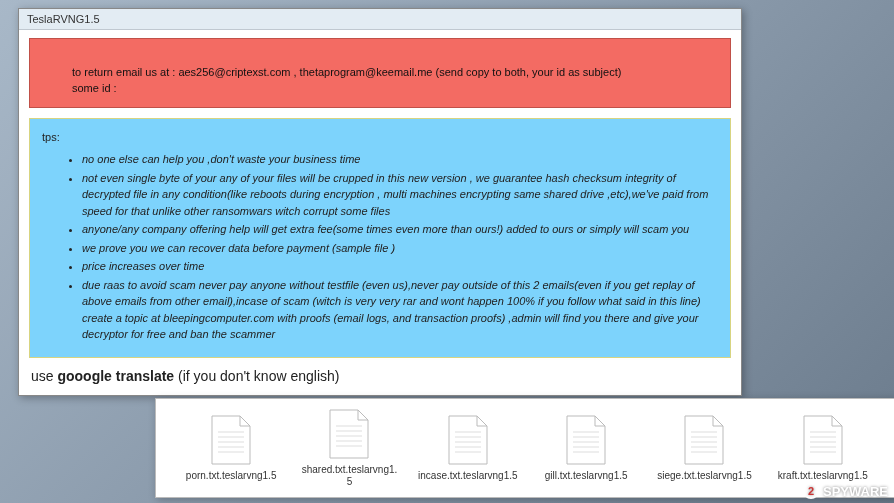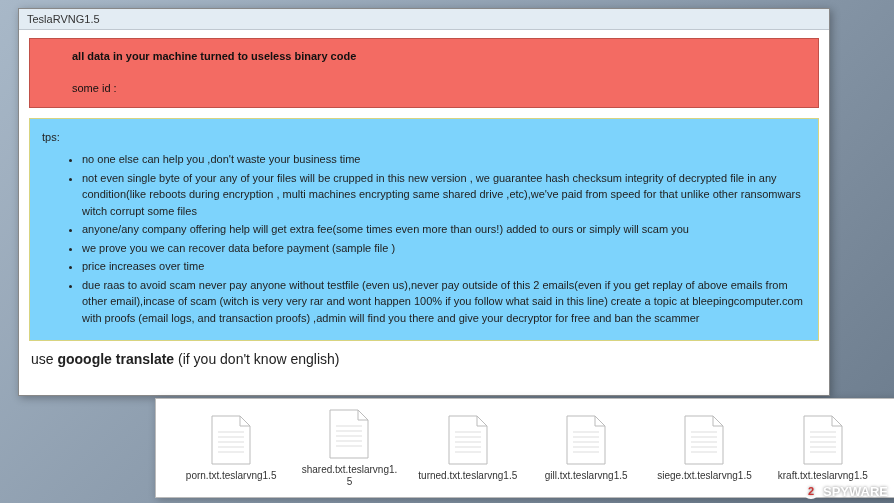--- a/index.html
+++ b/index.html
@@ -9,21 +9,21 @@
       background: linear-gradient(135deg, #a8b8c8 0%, #8a9aab 50%, #6a7a8b 100%);
       font-family: Arial, sans-serif;
       font-size: 11px;
       position: relative;
       overflow: hidden;
     }
     .window {
       position: absolute;
       top: 8px;
       left: 18px;
-      width: 812px;
+      width: 724px;
       height: 388px;
       background: #eef5fa;
       border: 1px solid #888;
       box-shadow: 2px 2px 8px rgba(0,0,0,0.3);
       display: flex;
       flex-direction: column;
     }
     .titlebar {
       background: #e3ecf3;
       padding: 4px 8px;
@@ -55,21 +55,21 @@
       background: #7dd3fc;
       border: 1px solid #d8d480;
       color: #222;
       line-height: 1.5;
     }
     .tips-label { margin-bottom: 6px; }
     .tips-section ul {
       list-style: disc;
       padding-left: 40px;
     }
-    .tips-section li { margin: 2px 0; }
+    .tips-section li { margin: 2px 0; font-style: italic; }
     .footer-line {
       margin: 10px 12px 8px 12px;
       font-size: 14px;
       color: #222;
     }
     .file-panel {
       position: absolute;
       left: 130px;
       top: 398px;
       width: 744px;
@@ -118,22 +118,22 @@
   </style>
 </head>
 <body>
 
 <div class="window">
   <div class="titlebar">
     <span>TeslaRVNG1.5</span>
   </div>
   <div class="content-wrap">
     <div class="red-box">
-      <b>all data in your machine turned to useless binary code</b><br>
       <br>
+      <span>to return email us at : aes256@criptexst.com , thetaprogram@keemail.me (send copy to both, your id as subject)</span><br>
       <span>some id :</span>
     </div>
     <div class="tips-section">
       <div class="tips-label">tps:</div>
       <ul>
         <li>no one else can help you ,don't waste your business time</li>
         <li>not even single byte of your any of your files will be crupped in this new version , we guarantee hash checksum integrity of decrypted file in any condition(like reboots during encryption , multi machines encrypting same shared drive ,etc),we've paid from speed for that unlike other ransomwars witch corrupt some files</li>
         <li>anyone/any company offering help will get extra fee(some times even more than ours!) added to ours or simply will scam you</li>
         <li>we prove you we can recover data before payment (sample file )</li>
         <li>price increases over time</li>
@@ -174,21 +174,21 @@
   <div class="file-item">
     <svg class="file-icon-svg" viewBox="0 0 46 52">
       <path d="M4 2 h28 l10 10 v38 h-38 z" fill="#fff" stroke="#bbb" stroke-width="1"></path>
       <path d="M32 2 v10 h10" fill="none" stroke="#bbb" stroke-width="1"></path>
       <line x1="10" y1="18" x2="36" y2="18" stroke="#ddd"></line>
         <line x1="10" y1="23" x2="36" y2="23" stroke="#ddd"></line>
         <line x1="10" y1="28" x2="36" y2="28" stroke="#ddd"></line>
         <line x1="10" y1="33" x2="36" y2="33" stroke="#ddd"></line>
         <line x1="10" y1="38" x2="36" y2="38" stroke="#ddd"></line>
     </svg>
-    <div class="file-label">turned.txt.teslarvng1.5</div>
+    <div class="file-label">incase.txt.teslarvng1.5</div>
   </div>
   <div class="file-item">
     <svg class="file-icon-svg" viewBox="0 0 46 52">
       <path d="M4 2 h28 l10 10 v38 h-38 z" fill="#fff" stroke="#bbb" stroke-width="1"></path>
       <path d="M32 2 v10 h10" fill="none" stroke="#bbb" stroke-width="1"></path>
       <line x1="10" y1="18" x2="36" y2="18" stroke="#ddd"></line>
         <line x1="10" y1="23" x2="36" y2="23" stroke="#ddd"></line>
         <line x1="10" y1="28" x2="36" y2="28" stroke="#ddd"></line>
         <line x1="10" y1="33" x2="36" y2="33" stroke="#ddd"></line>
         <line x1="10" y1="38" x2="36" y2="38" stroke="#ddd"></line>

